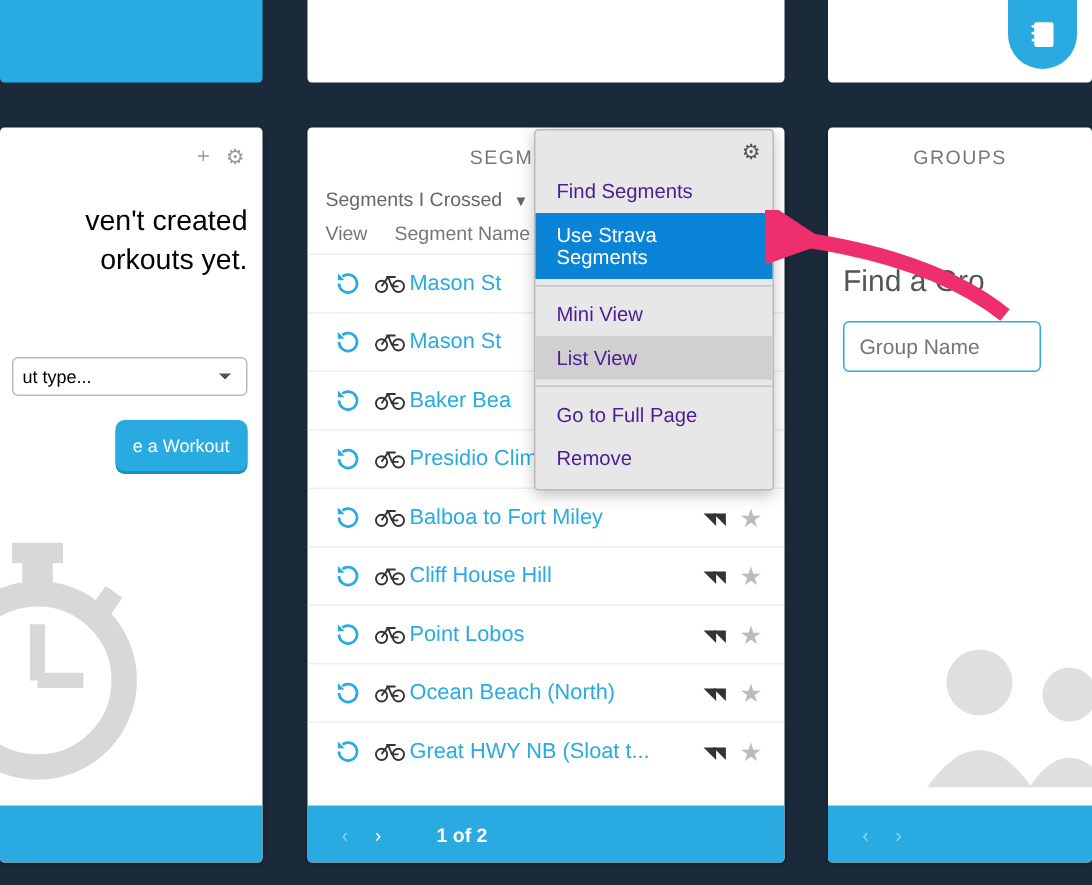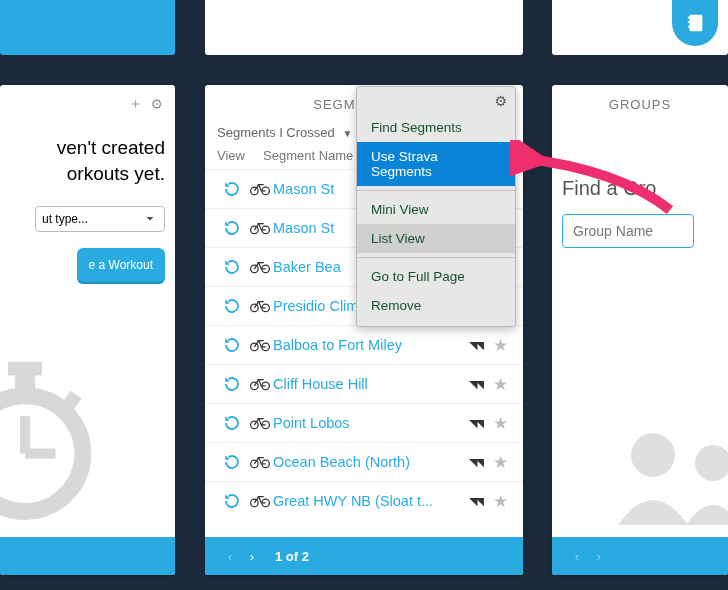--- a/index.html
+++ b/index.html
@@ -62,28 +62,29 @@
     letter-spacing: 1px;
     color:#777;
     text-align:center;
   }
   .hdr-icon { margin-left:8px; color:#999; cursor:pointer; }
 
   
   .left-body { padding: 12px 10px 0 0; text-align:right; }
   .left-msg { font-size: 19px; color:#000000; line-height:1.35; margin-bottom: 20px; }
   .left-select {
-    width: 130px; height: 26px;
+    width: 157px; height: 26px;
     border:1px solid #bbb; border-radius:4px;
     font-size:12px; padding:0 6px; background:#fff;
     appearance:none; -webkit-appearance:none;
     background-image: linear-gradient(45deg, transparent 50%, #555 50%), linear-gradient(135deg, #555 50%, transparent 50%);
     background-position: calc(100% - 14px) 10px, calc(100% - 10px) 10px;
     background-size: 4px 4px, 4px 4px;
     background-repeat:no-repeat;
+    margin-top:32px;
   }
   .create-btn {
     display:inline-block;
     margin-top:16px;
     background:#29abe2;
     color:#fff;
     border:none;
     border-radius:6px;
     padding:10px 12px;
     font-size:12px;
@@ -136,21 +137,21 @@
     position:absolute; left:0; right:0; bottom:0;
     height:38px;
     background:#29abe2;
     color:#fff;
     display:flex; align-items:center;
     padding:0 14px;
     font-size:13px;
   }
   .pager .arrow { width:22px; text-align:center; cursor:pointer; }
   .pager .arrow.disabled { opacity:.45; cursor:default; }
-  .pager .label { margin-left:12px; font-weight:600; }
+  .pager .label { margin-left:28px; font-weight:600; }
   .panel.left .pager { justify-content:flex-start; }
   .panel.right .pager { justify-content:flex-start; }
 
   
   .right-body { padding: 14px 0 0 10px; }
   .find-title { font-size:20px; color:#555; white-space:nowrap; margin: 40px 0 14px 0; }
   .group-input {
     width: 132px; height: 34px;
     border:1.5px solid #29abe2;
     border-radius:4px;
@@ -176,21 +177,21 @@
     padding-bottom:6px;
   }
   .popover .gear-top {
     display:flex; justify-content:flex-end;
     padding:6px 8px 4px 8px;
     color:#555;
   }
   .popover .item {
     padding: 7px 14px;
     font-size:13.5px;
-    color:#14532d;
+    color:#4c1d95;
     cursor:pointer;
   }
   .popover .item.selected {
     background:#0a84d6;
     color:#fff;
   }
   .popover .item.highlight {
     background:#d0d0d0;
   }
   .popover .divider { height:1px; background:#c4c4c4; margin:4px 0; }

